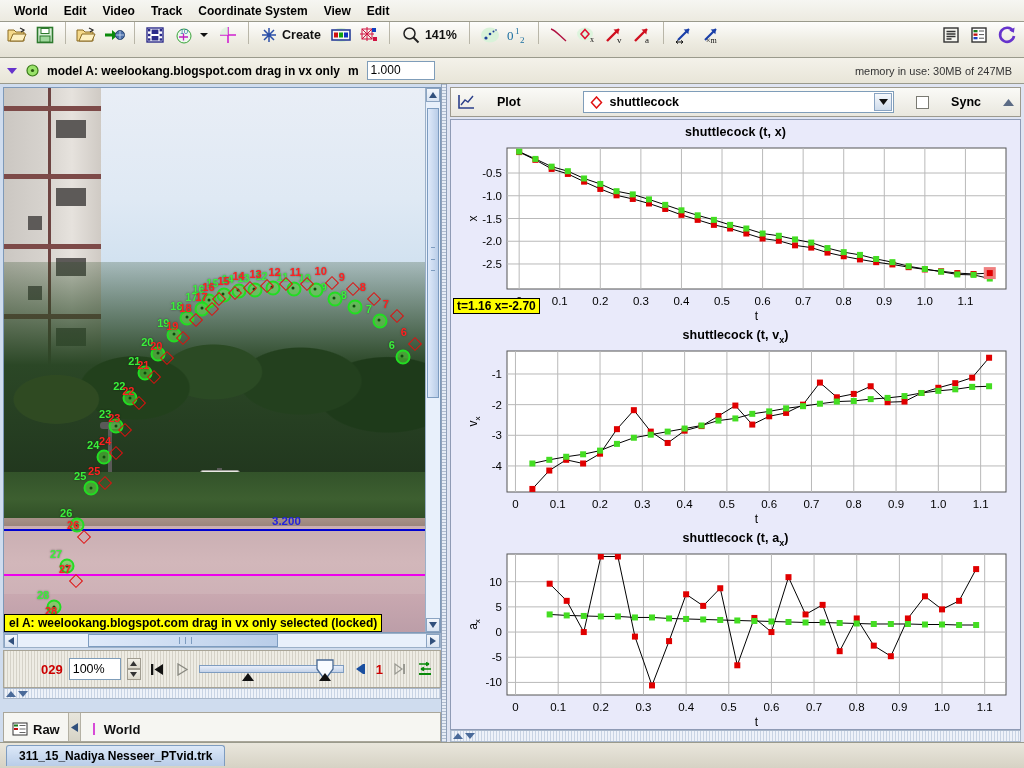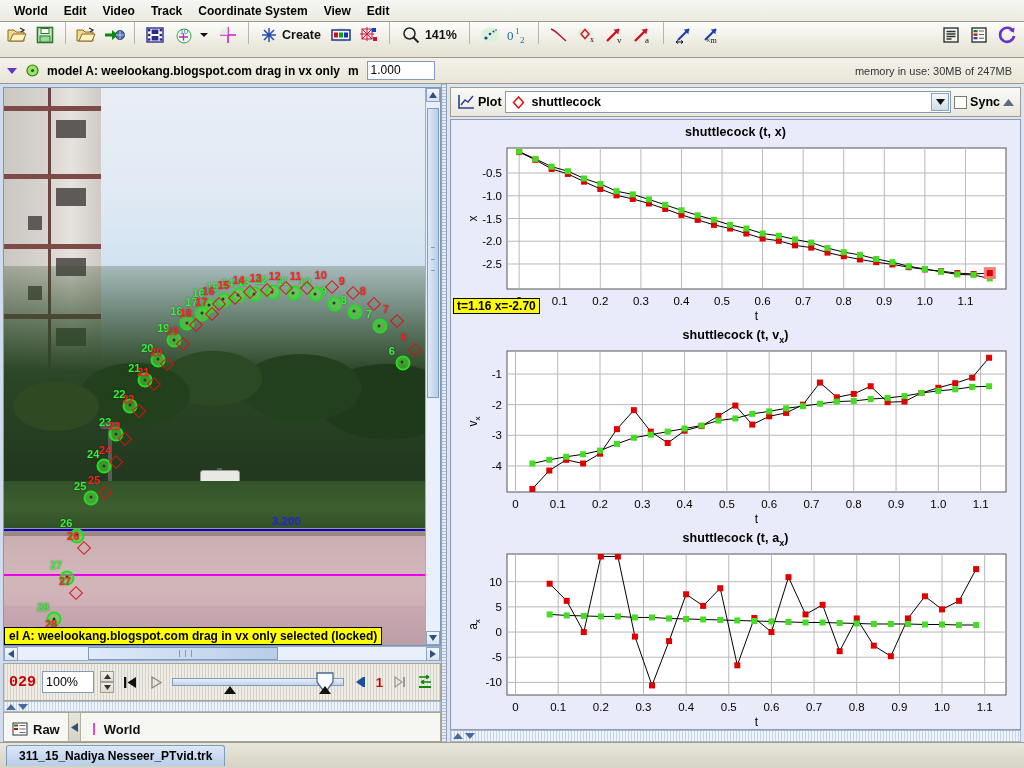--- a/index.html
+++ b/index.html
@@ -167,21 +167,21 @@
               background:linear-gradient(to bottom,#f2f6fb,#d9e4f2); border:1px solid #8ba4c2; }
 
   
   .playerbar {
     height:38px; flex:0 0 38px; margin:2px 0 0 3px;
     background:
       repeating-linear-gradient(to right,#d5d2c8 0 1px,#eeece4 1px 3px);
     border:1px solid #a8a496;
     display:flex; align-items:center; gap:6px; padding:0 5px;
   }
-  .framenum { font-size:15px; font-weight:bold; color:#cc0000; font-family:Liberation Mono, monospace;}
+  .framenum { font-size:13px; font-weight:bold; color:#cc0000; font-family:Liberation Sans, sans-serif;margin-left:32px;}
   .zoomfield { width:52px;height:22px;background:#fff;border:1px solid #7f9db9;
                font-size:12.5px;padding:0 3px; line-height:20px;}
   .spinner { display:flex;flex-direction:column;width:14px;height:22px;}
   .spinner div{flex:1;background:linear-gradient(to bottom,#f2f0e8,#ddd9cc);
                border:1px solid #a09c90;display:flex;align-items:center;justify-content:center;font-size:6px;}
   .pbtn{width:20px;height:20px;display:flex;align-items:center;justify-content:center;cursor:default;}
   .trackslider{position:relative;flex:1 1 auto;height:22px;display:flex;align-items:center;}
   .trackslider .rail{position:absolute;left:0;right:0;height:8px;
      background:linear-gradient(to bottom,#e8eefa,#c3d2e8);border:1px solid #7e9cc0;}
   .trackslider .knob{position:absolute; width:18px;height:20px;}
@@ -190,38 +190,38 @@
   
   .minisplit { height:11px; flex:0 0 11px; margin-left:3px;
      background: repeating-linear-gradient(to right,#c9d4e4 0 1px,#eef2f9 1px 3px);
      border:1px solid #a9b7ca; display:flex; align-items:center; gap:2px; padding-left:2px;}
   .tri { width:0;height:0; }
   .tri.up{border-left:5px solid transparent;border-right:5px solid transparent;border-bottom:6px solid #4a6a99;}
   .tri.dn{border-left:5px solid transparent;border-right:5px solid transparent;border-top:6px solid #4a6a99;}
 
   .tablestrip {
     height:30px; flex:0 0 30px; margin-left:3px; display:flex;
-    background:#f6f6f2; border:1px solid #a9a69a; overflow:hidden;
+    background:#f6f6f2; border:1px solid #a9a69a; overflow:hidden;margin-top:13px;
   }
   .tscol{display:flex;align-items:center;gap:5px;padding:4px 8px 0 8px;font-size:13px;font-weight:bold;color:#111;}
   .tssep{width:13px;background:linear-gradient(to bottom,#e8e6dc,#d6d3c6);
          border-left:1px solid #b4b1a4;border-right:1px solid #b4b1a4;
          display:flex;align-items:center;justify-content:center;}
 
   
   .plottoolbar {
     height:30px; flex:0 0 30px; margin:3px 3px 0 3px;
     background:linear-gradient(to bottom,#fafaf7,#e9e7de);
     border:1px solid #9d9a8e;
-    display:flex; align-items:center; gap:3px; padding:0 6px;
+    display:flex; align-items:center; gap:22px; padding:0 6px;
   }
   .plottoolbar .plabel{font-size:12.5px;font-weight:bold;color:#000;}
   .combo {
     flex:1 1 auto; height:22px; background:#fff; border:1px solid #7f9db9;
-    display:flex; align-items:center; gap:7px; padding-left:6px; position:relative;
+    display:flex; align-items:center; gap:7px; padding-left:6px; position:relative;margin-left:40px;
   }
   .combo .ctext{font-size:12.5px;font-weight:bold;color:#000;}
   .combo .carrow{
     position:absolute; right:1px; top:1px; bottom:1px; width:18px;
     background:linear-gradient(to bottom,#f6f8fb,#cfdcec);
     border:1px solid #8aa4c2; display:flex;align-items:center;justify-content:center;
   }
   .chk{width:13px;height:13px;background:#fff;border:1px solid #7a7a72;}
   .synclbl{font-size:12.5px;font-weight:bold;color:#000;}
 

